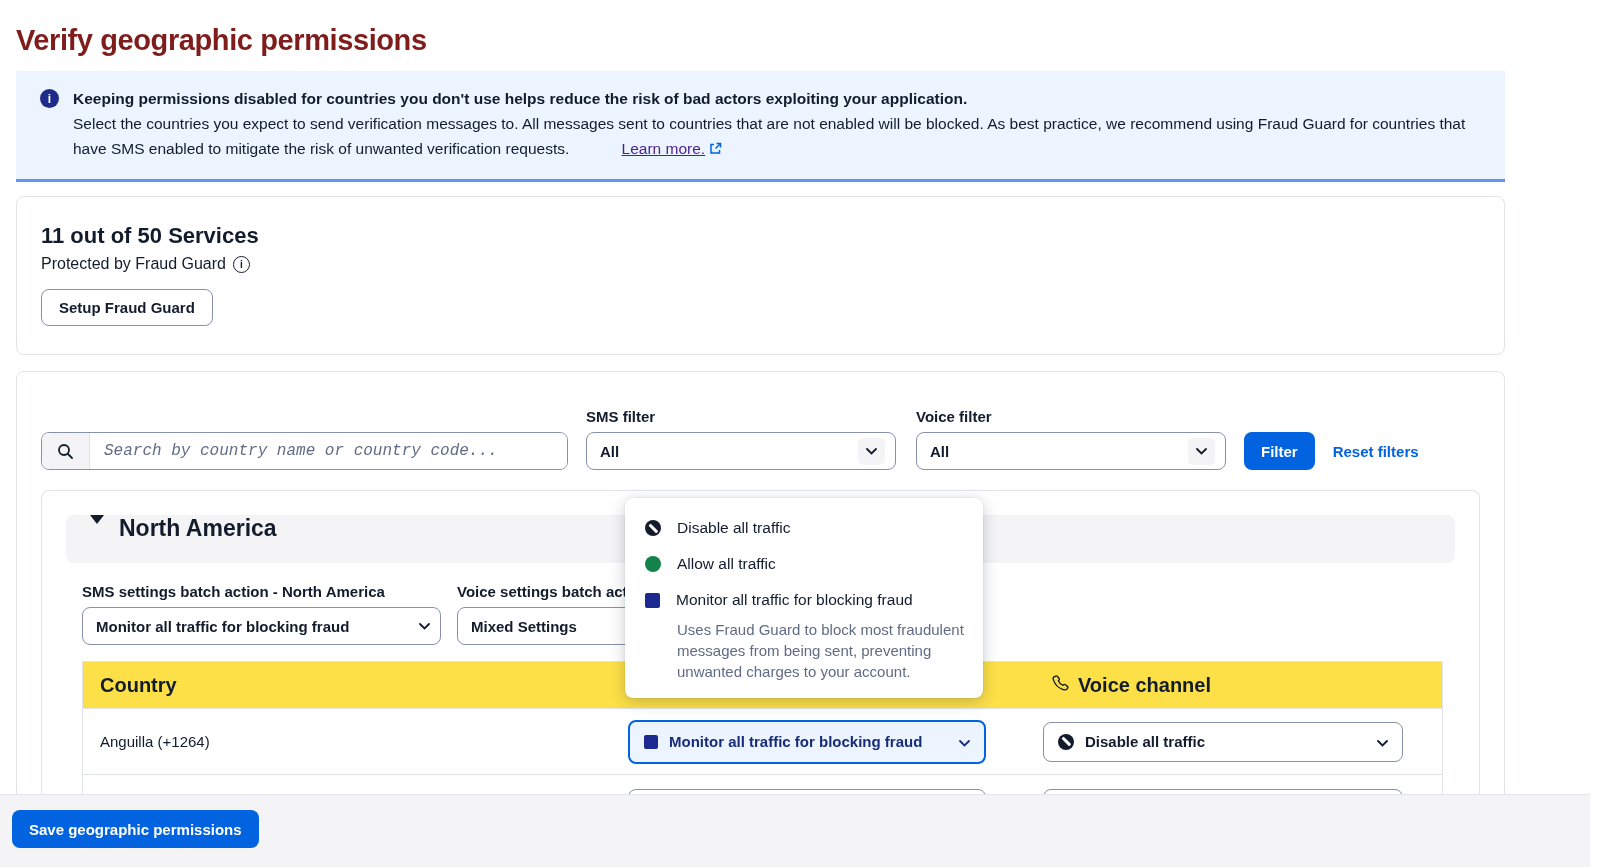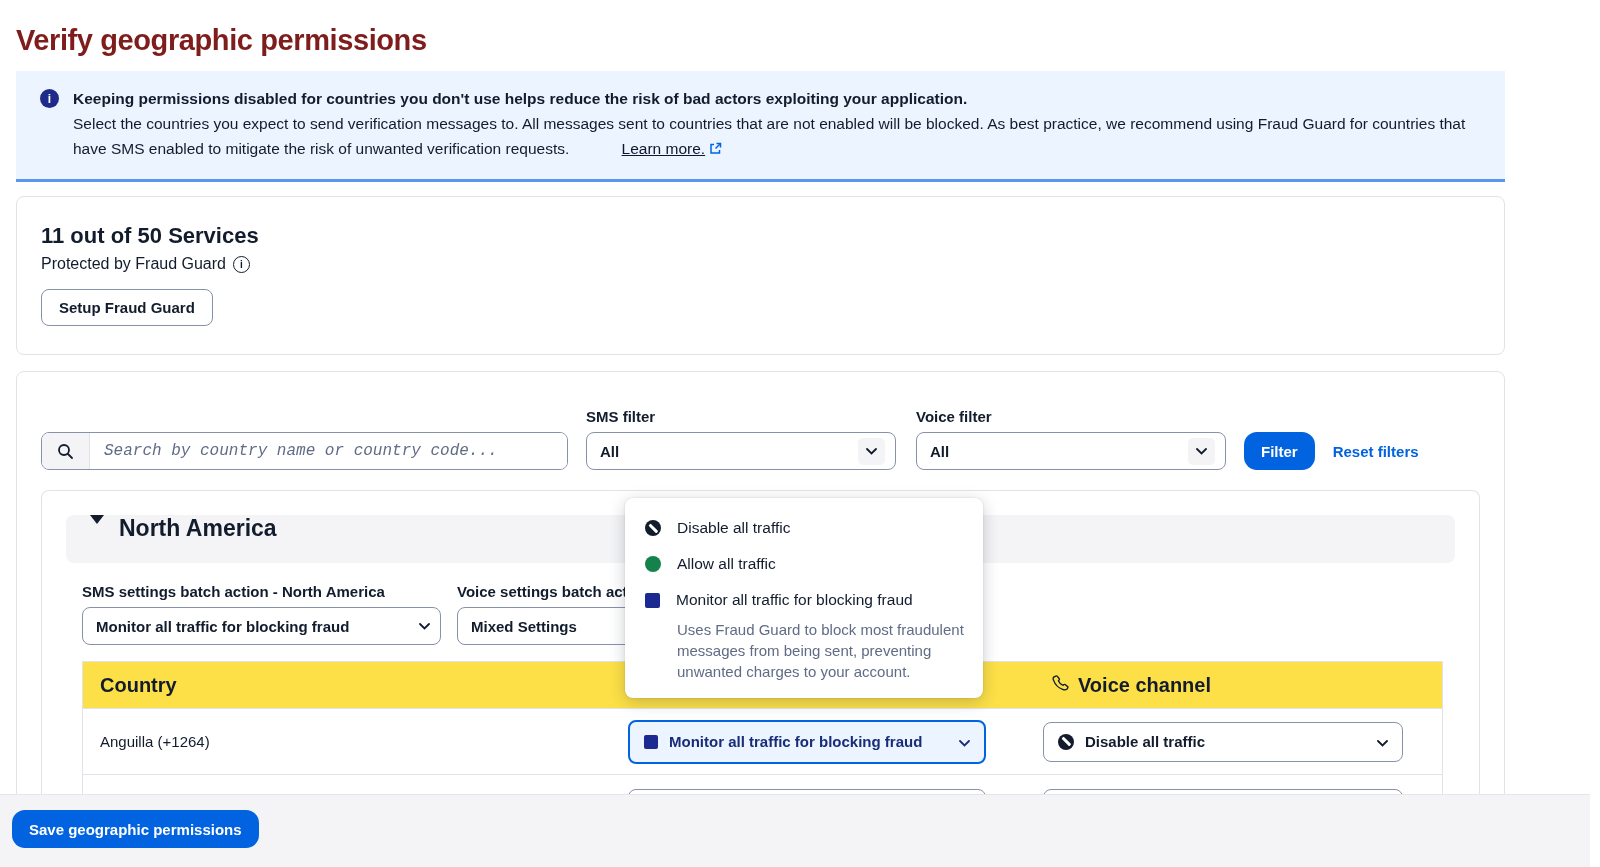--- a/index.html
+++ b/index.html
@@ -9,21 +9,21 @@
   
   .page-title { margin:24px 0 14px 16px; font-size:29px; font-weight:800; letter-spacing:-0.4px; color:#7f1d1d; }
 
   
   .banner { margin-left:16px; width:1489px; background:#EBF4FF; border-bottom:3px solid #5A96F2;
     padding:15px 24px 17px 24px; display:flex; gap:14px; }
   .banner .info-icon { flex:0 0 auto; width:19px; height:19px; border-radius:50%; background:#1E2B8A;
     color:#fff; font-size:12px; font-weight:700; display:flex; align-items:center; justify-content:center; margin-top:3px; }
   .banner-text { font-size:15.5px; line-height:25px; }
   .banner-heading { font-weight:700; }
-  .banner a.learn-more { color:#0f172a; text-decoration:underline;padding-left:48px; }
+  .banner a.learn-more { color:#4c1d95; text-decoration:underline;padding-left:48px; }
   .ext-icon { display:inline-block; vertical-align:-1px; margin-left:4px; }
 
   
   .card { margin:14px 0 0 16px; width:1489px; border:1px solid #E1E3EA; border-radius:8px; background:#fff; }
   .services-card { padding:26px 24px 28px; }
   .services-title { font-size:22px; font-weight:800; }
   .services-sub { margin-top:6px; font-size:16px; display:flex; align-items:center; gap:7px; }
   .circle-i-icon { width:17px; height:17px; border-radius:50%; border:1.5px solid #121C2D; color:#121C2D;
     font-size:10px; font-weight:700; display:inline-flex; align-items:center; justify-content:center; }
   .btn-secondary { margin-top:16px; display:inline-block; background:#fff; border:1px solid #8891AA;
@@ -40,21 +40,21 @@
   .search-box input::placeholder { color:#606B85; opacity:1; }
 
   .field-group { display:flex; flex-direction:column; }
   .field-label { font-size:15px; font-weight:700; margin-bottom:7px; }
   .select { height:38px; border:1px solid #8891AA; border-radius:8px; background:#fff; display:flex;
     align-items:center; padding:0 10px 0 13px; font-size:15px; font-weight:700; cursor:pointer; }
   .select .grow { flex:1; }
   .chev-box { width:27px; height:27px; border-radius:5px; background:#F4F4F6; display:flex; align-items:center; justify-content:center; }
   .w310 { width:310px; }
 
-  .btn-primary { background:#0263E0; color:#fff; border:none; border-radius:13px; font-size:15px; font-weight:700;
+  .btn-primary { background:#0263E0; color:#fff; border:none; border-radius:8px; font-size:15px; font-weight:700;
     height:38px; padding:8px 17px; cursor:pointer; font-family:"Liberation Sans", sans-serif; }
   .reset-link { color:#0263E0; font-size:15px; font-weight:700; text-decoration:none; height:38px; display:flex; align-items:center; }
 
   
   .region-panel { margin-top:20px; border:1px solid #E1E3EA; border-bottom:none; border-radius:8px 8px 0 0; padding:24px 16px 0; }
   .region-header { margin:0 8px; height:48px; background:#F4F4F6; border-radius:8px; display:flex; align-items:flex-start;
     padding-left:24px; gap:15px; cursor:pointer; }
   .tri-down { width:0; height:0; border-left:7px solid transparent; border-right:7px solid transparent; border-top:9px solid #121C2D; }
   .region-title { font-size:23px; font-weight:800; }
 

